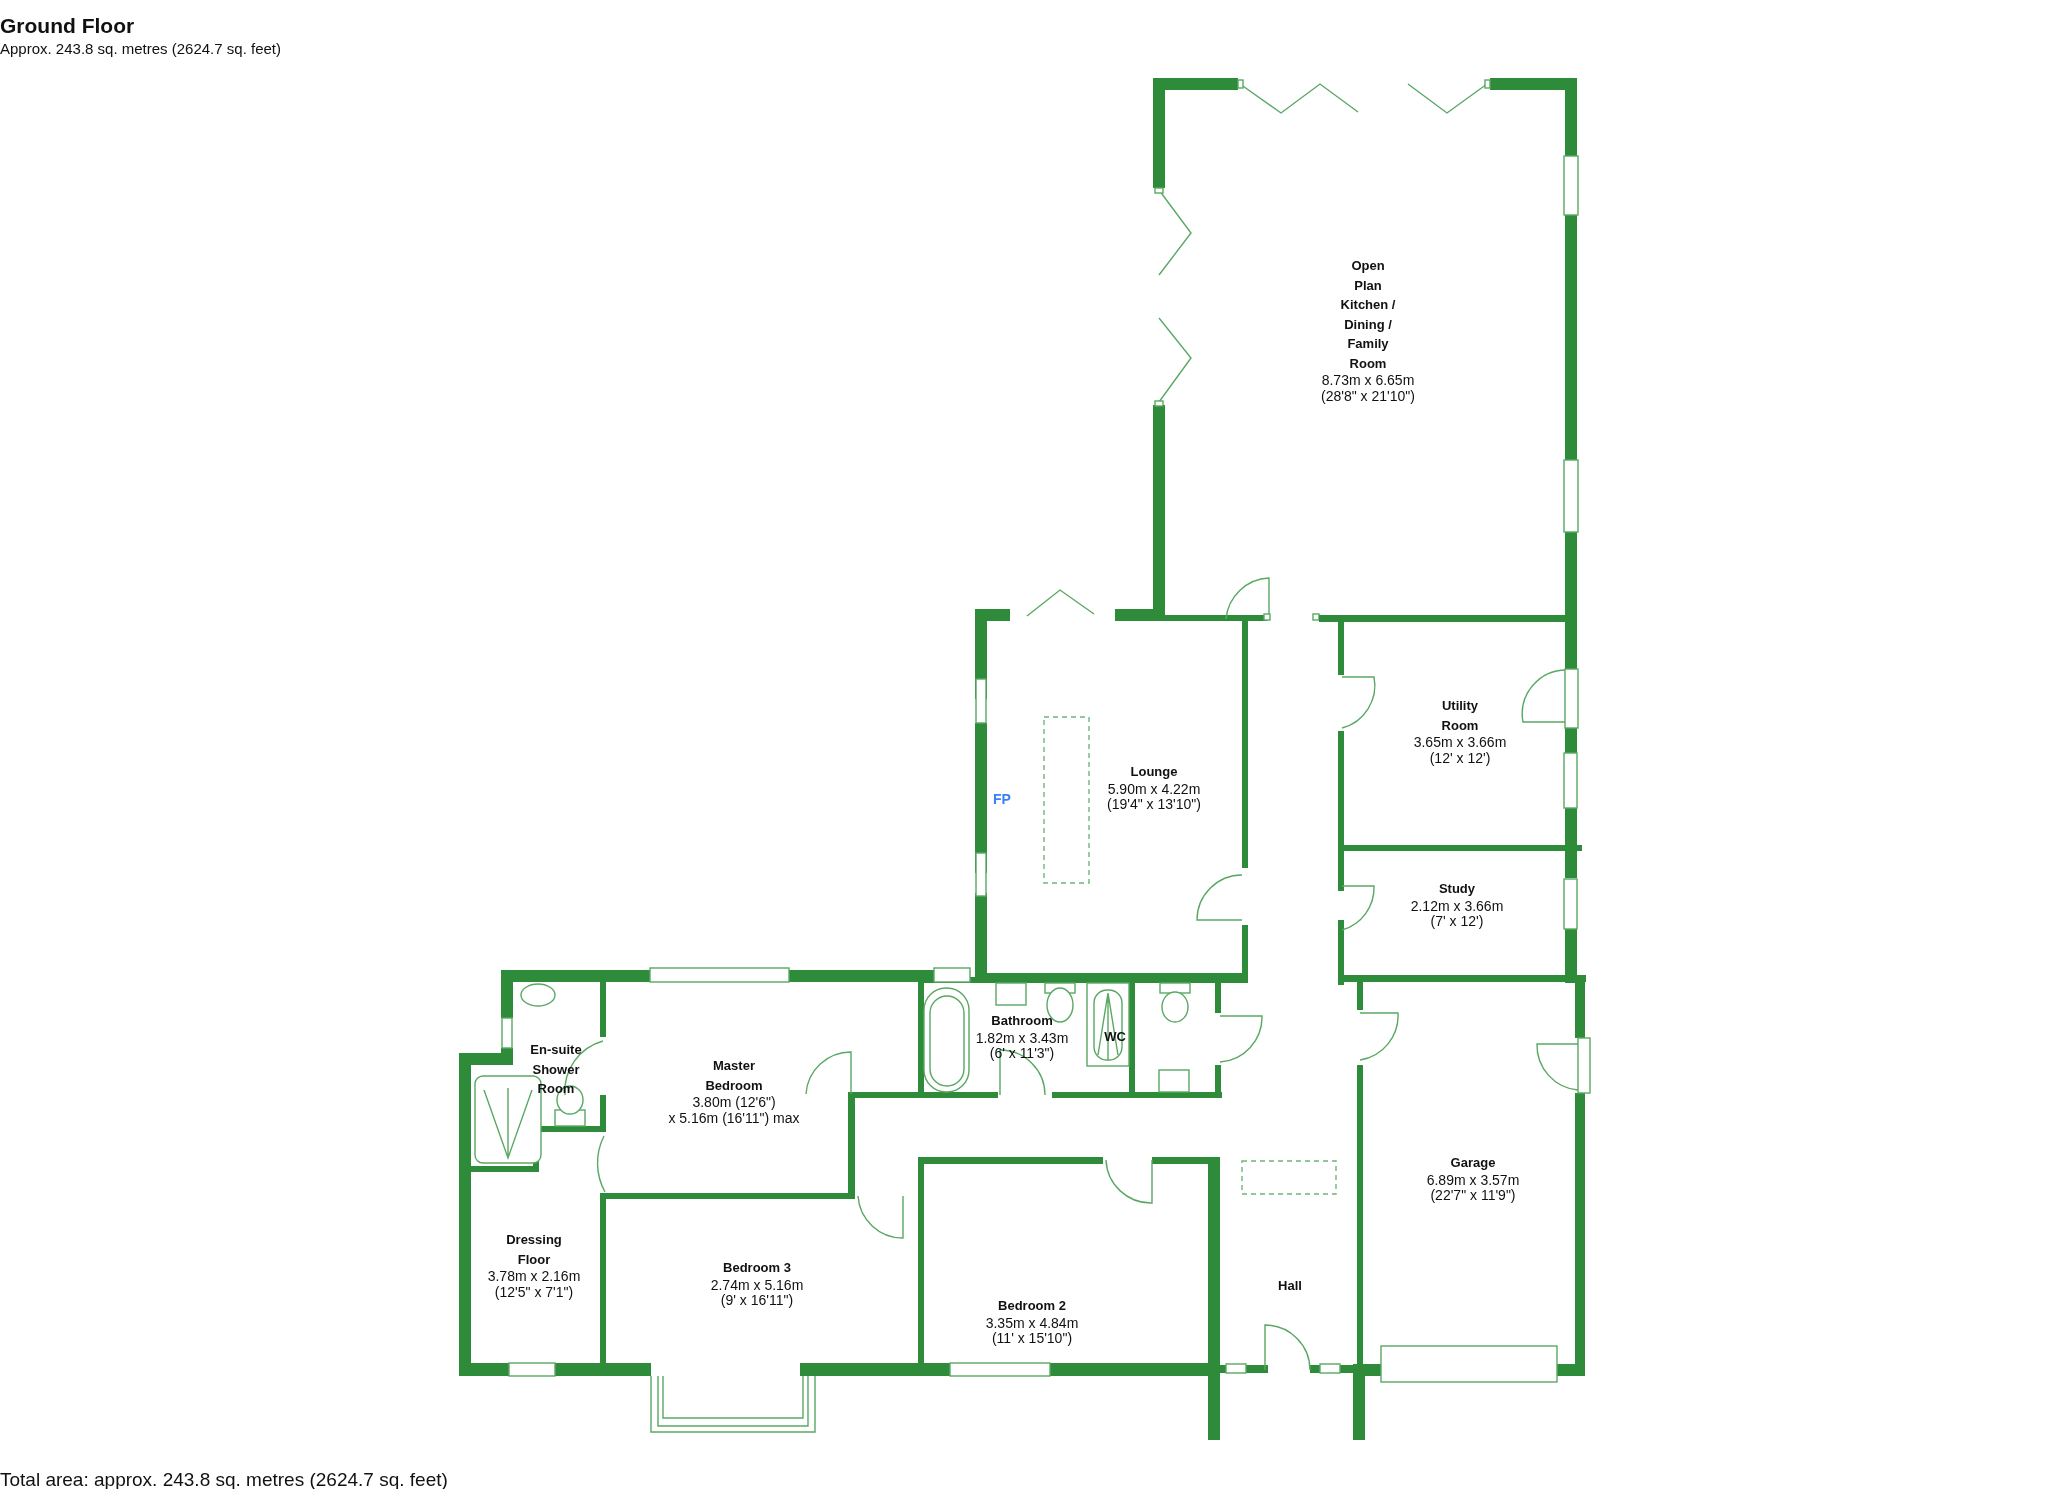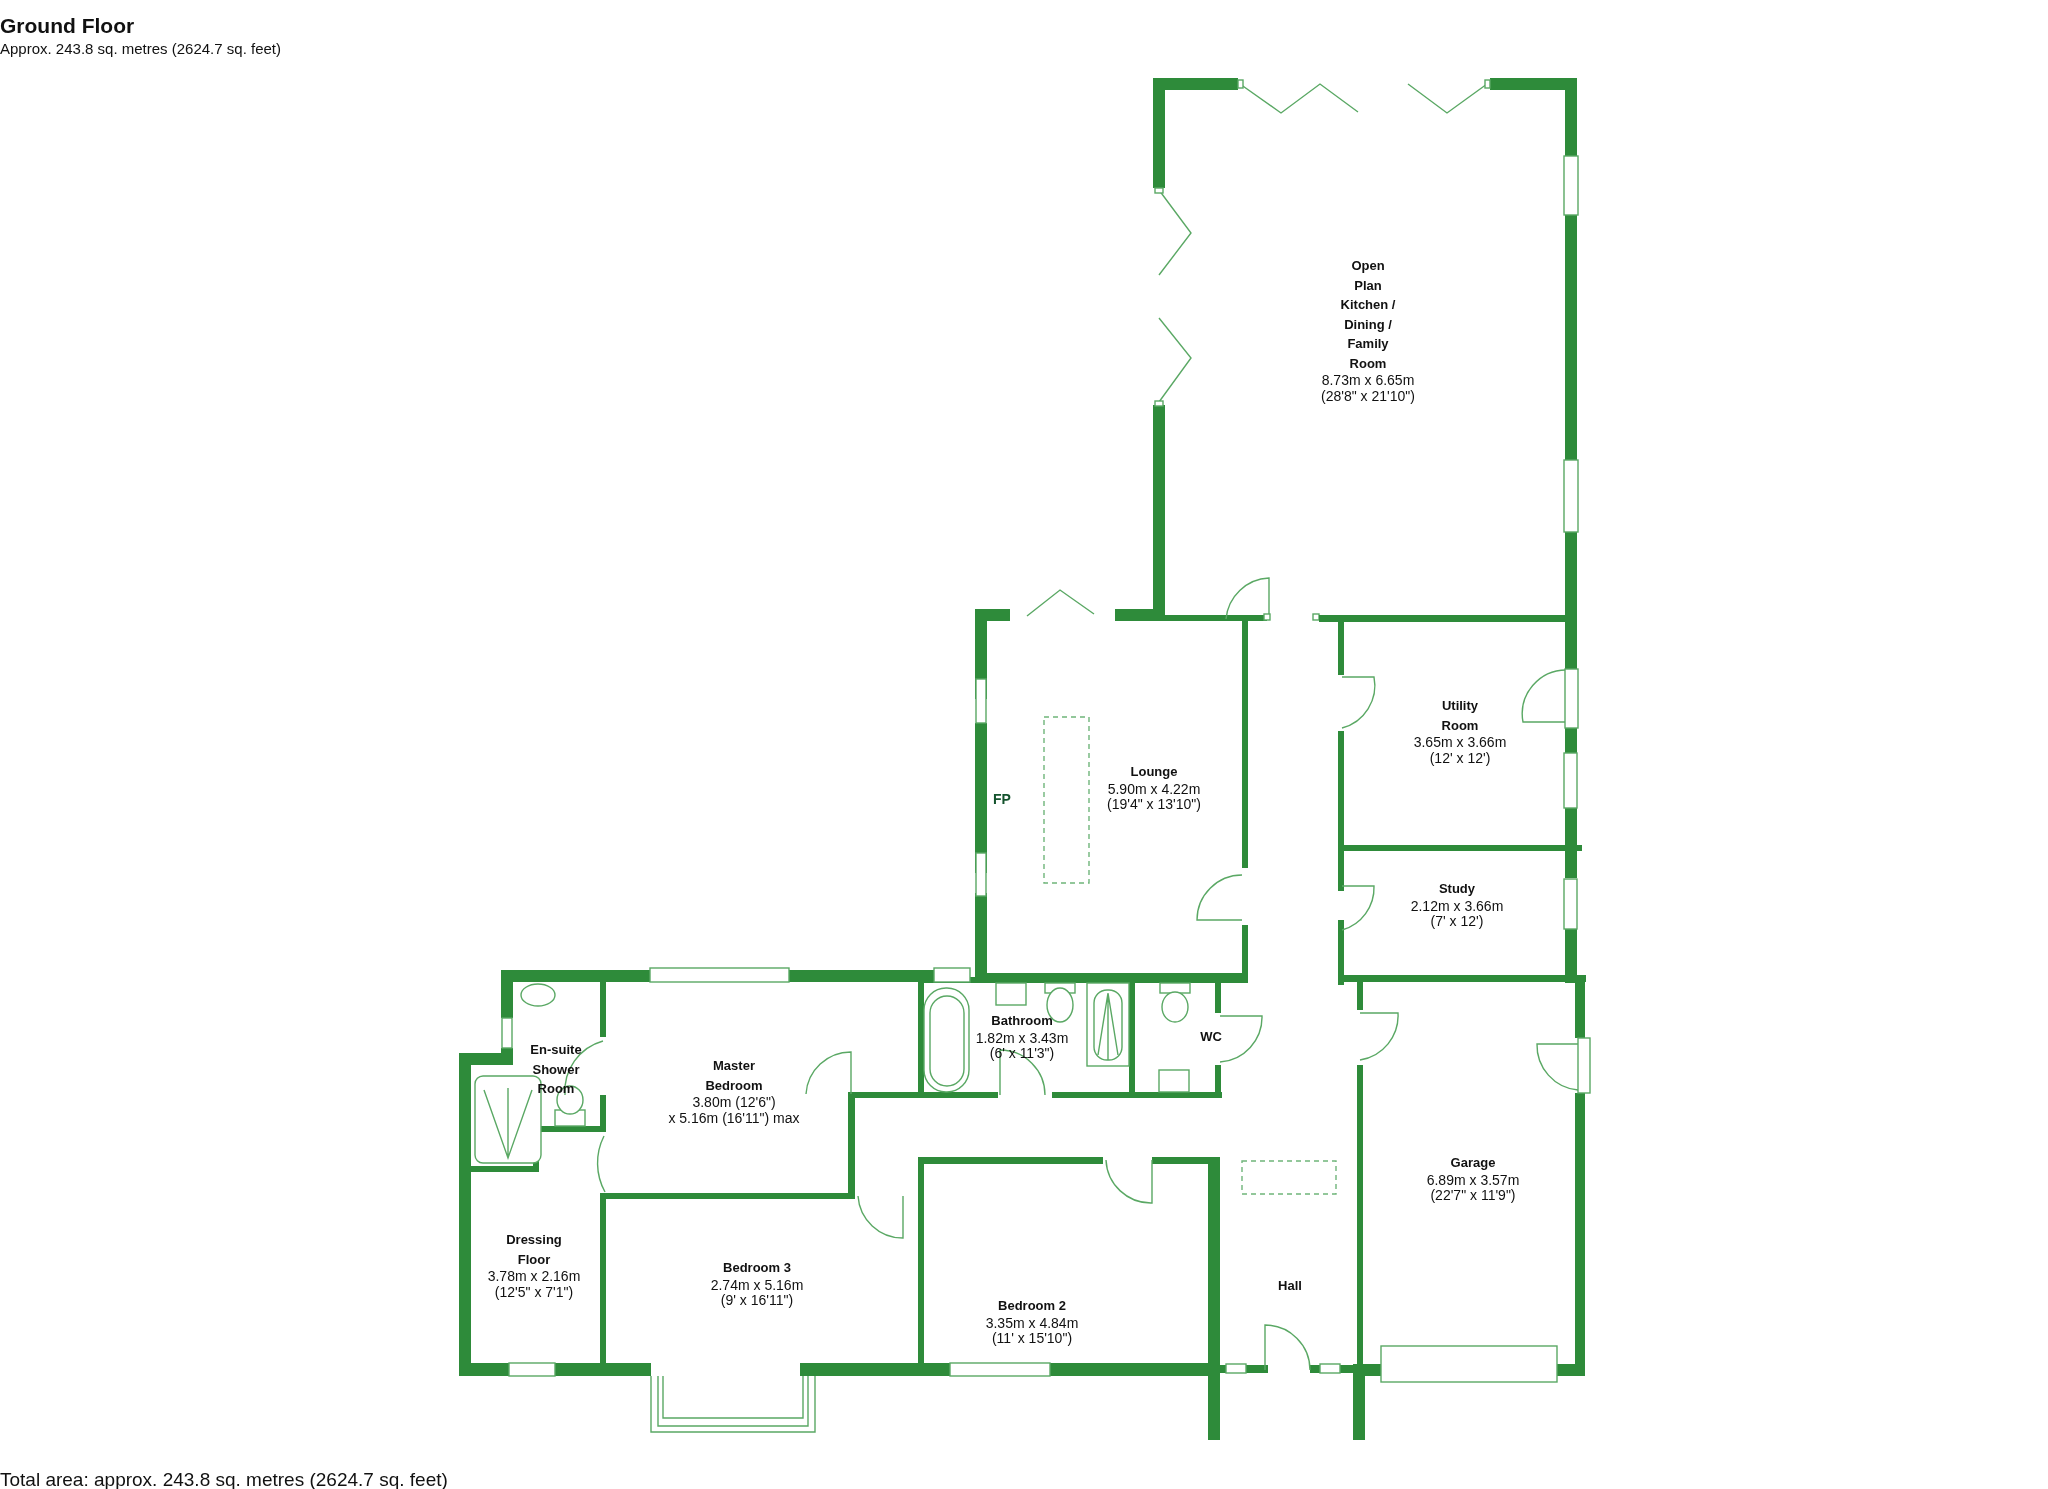--- a/index.html
+++ b/index.html
@@ -10,21 +10,21 @@
   .fix { fill:#fff; stroke:#5aa864; stroke-width:1.4; }
   .win { fill:#fff; stroke:#5aa864; stroke-width:1.4; }
   .dash { fill:none; stroke:#6fb57a; stroke-width:1.4; stroke-dasharray:5 4; }
   .hdr { position:absolute; left:0; width:2048px; }
   .title { top:14px; font-weight:bold; font-size:21px; }
   .subtitle { top:40px; font-size:15px; }
   .footer { top:1473px; font-size:19px; transform:translateY(-4px); }
   .room { position:absolute; text-align:center; transform:translateX(-50%); white-space:nowrap; line-height:1.05; }
   .room .name { font-weight:bold; font-size:13px; display:block; white-space:pre-line; line-height:19.5px; }
   .room .dim { font-size:14px; display:block; line-height:15.5px; white-space:pre-line; }
-  .fp { position:absolute; color:#14532d; font-weight:bold; font-size:14px; }
+  .fp { position:absolute; color:#3b82f6; font-weight:bold; font-size:14px; }
 </style>
 </head>
 <body>
 
 <div class="hdr title">Ground Floor</div>
 <div class="hdr subtitle">Approx. 243.8 sq. metres (2624.7 sq. feet)</div>
 
 <svg id="plan" viewBox="0 0 2048 1489" xmlns="http://www.w3.org/2000/svg">
 
   <g>
@@ -224,21 +224,21 @@
 <div class="room" style="left:1457px; top:879px;">
   <span class="name">Study</span>
   <span class="dim">2.12m x 3.66m</span>
   <span class="dim">(7' x 12')</span>
 </div>
 <div class="room" style="left:1022px; top:1011px;">
   <span class="name">Bathroom</span>
   <span class="dim">1.82m x 3.43m</span>
   <span class="dim">(6' x 11'3")</span>
 </div>
-<div class="room" style="left:1211px; top:1027px;">
+<div class="room" style="left:1115px; top:1027px;">
   <span class="name">WC</span>
 </div>
 <div class="room" style="left:556px; top:1040px;">
   <span class="name">En-suite
 Shower
 Room</span>
 </div>
 <div class="room" style="left:734px; top:1056px;">
   <span class="name">Master
 Bedroom</span>

